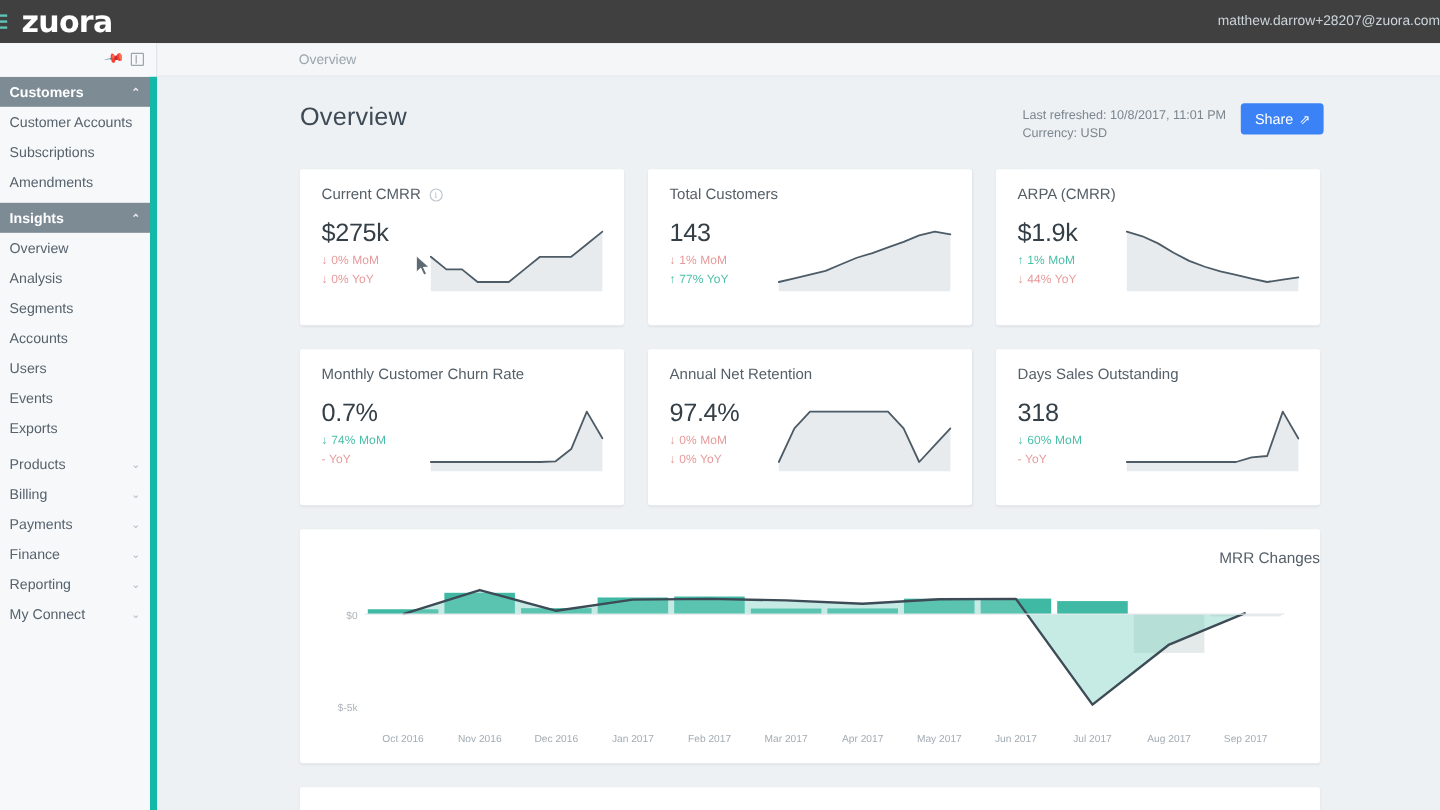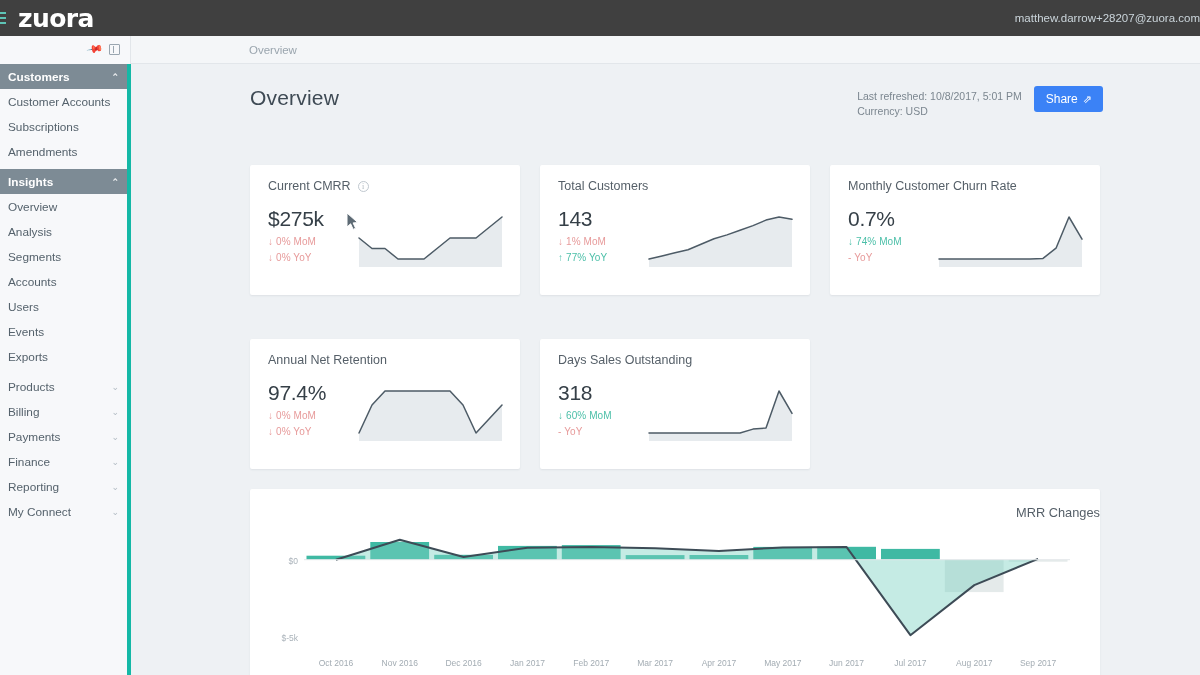--- a/index.html
+++ b/index.html
@@ -53,21 +53,21 @@
     content:""; position:absolute; left:3px; top:1px; bottom:1px;
     border-left: 1px solid #9aa6b0;
   }
   .crumb-text {
     font-size: 11.5px; color: #9aa5ae; margin-left: 118px;
   }
 
   
   .sidebar {
     position: absolute; top: 64px; left: 0; width: 131px; height: 611px;
-    background: #f7f8fa; border-right: 4px solid #14b8a6; overflow: hidden;
+    background: #f7f8fa; border-right: 6px solid #14b8a6; overflow: hidden;
   }
   .nav-group {
     height: 25px; background: #7d8b95; color: #ffffff;
     display: flex; align-items: center; padding: 0 8px;
     font-size: 11.8px; font-weight: 600;
   }
   .nav-group .chev { margin-left: auto; font-size: 9px; opacity: .85; }
   .nav-item {
     height: 25px; display: flex; align-items: center; padding: 0 8px;
     font-size: 11.8px; color: #55626c;
@@ -95,21 +95,21 @@
   .share-btn .arrow { font-size: 11px; }
 
   
   .kpi-grid {
     display: grid; grid-template-columns: repeat(3, 270px);
     gap: 20px; padding: 22px 0 0 119px;
   }
   .kpi-card {
     background: #ffffff; border-radius: 2px; height: 130px;
     box-shadow: 0 1px 2px rgba(40,50,60,.08);
-    padding: 14px 16px 10px 18px; position: relative; margin-top: 24px;
+    padding: 14px 16px 10px 18px; position: relative;
   }
   .kpi-title { font-size: 12.5px; color: #555f68; display: flex; align-items: center; gap: 7px; }
   .info-dot {
     width: 11px; height: 11px; border-radius: 50%; border: 1px solid #c0c8cf;
     color: #b0b9c0; font-size: 8px; line-height: 9px; text-align: center;
     font-family: "Liberation Serif", serif;
   }
   .kpi-body { display: flex; margin-top: 14px; }
   .kpi-left { width: 90px; flex: 0 0 auto; }
   .kpi-value { font-size: 21px; color: #353f47; font-weight: 400; letter-spacing: -.3px; }
@@ -226,21 +226,21 @@
       <span class="chev">⌄</span>
     </div>
   </div>
 
   <div class="main">
 
     <div class="page-head">
       <div class="page-title">Overview</div>
       <div class="head-right">
         <div class="meta">
-          <div>Last refreshed: 10/8/2017, 5:01 PM</div>
+          <div>Last refreshed: 10/8/2017, 11:01 PM</div>
           <div>Currency: USD</div>
         </div>
         <button class="share-btn">
           <span>Share</span>
           <span class="arrow">⇗</span>
         </button>
       </div>
     </div>
 
     <div class="kpi-grid" id="kpi-grid">
@@ -270,20 +270,38 @@
           <div class="kpi-body">
             <div class="kpi-left">
               <div class="kpi-value">143</div>
               <div class="kpi-delta down">↓ 1% MoM</div>
               <div class="kpi-delta up">↑ 77% YoY</div>
             </div>
             <div class="spark">
               <svg width="145" height="62">
                 <path d="M1.0,54.0 L14.0,50.9 L27.0,47.8 L40.0,44.7 L53.0,39.2 L66.0,33.8 L79.0,29.9 L92.0,25.2 L105.0,20.6 L118.0,15.1 L131.0,12.0 L144.0,14.3 L144.0,62 L1.0,62 Z" fill="#e7ebee"></path>
                 <path d="M1.0,54.0 L14.0,50.9 L27.0,47.8 L40.0,44.7 L53.0,39.2 L66.0,33.8 L79.0,29.9 L92.0,25.2 L105.0,20.6 L118.0,15.1 L131.0,12.0 L144.0,14.3" fill="none" stroke="#4d5b66" stroke-width="1.5" stroke-linejoin="round" stroke-linecap="round"></path>
+              </svg>
+            </div>
+          </div>
+        </div>
+        <div class="kpi-card">
+          <div class="kpi-title">
+            <span>ARPA (CMRR)</span>
+          </div>
+          <div class="kpi-body">
+            <div class="kpi-left">
+              <div class="kpi-value">$1.9k</div>
+              <div class="kpi-delta up">↑ 1% MoM</div>
+              <div class="kpi-delta down">↓ 44% YoY</div>
+            </div>
+            <div class="spark">
+              <svg width="145" height="62">
+                <path d="M1.0,12.0 L14.0,15.9 L27.0,21.8 L40.0,29.6 L53.0,36.4 L66.0,41.3 L79.0,45.2 L92.0,48.1 L105.0,51.1 L118.0,54.0 L131.0,52.0 L144.0,50.1 L144.0,62 L1.0,62 Z" fill="#e7ebee"></path>
+                <path d="M1.0,12.0 L14.0,15.9 L27.0,21.8 L40.0,29.6 L53.0,36.4 L66.0,41.3 L79.0,45.2 L92.0,48.1 L105.0,51.1 L118.0,54.0 L131.0,52.0 L144.0,50.1" fill="none" stroke="#4d5b66" stroke-width="1.5" stroke-linejoin="round" stroke-linecap="round"></path>
               </svg>
             </div>
           </div>
         </div>
         <div class="kpi-card">
           <div class="kpi-title">
             <span>Monthly Customer Churn Rate</span>
           </div>
           <div class="kpi-body">
             <div class="kpi-left">

